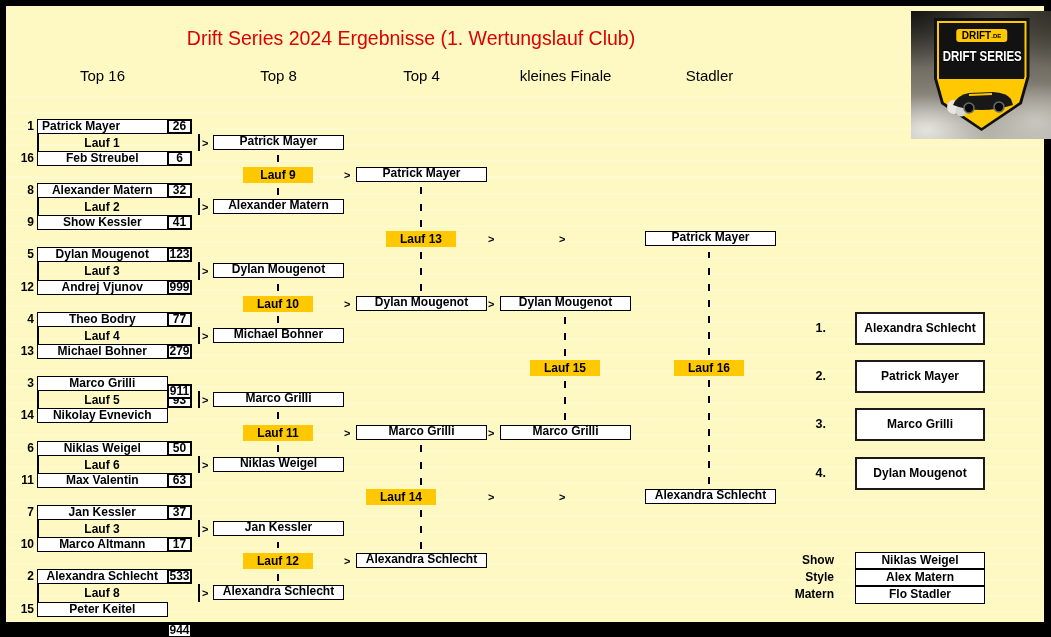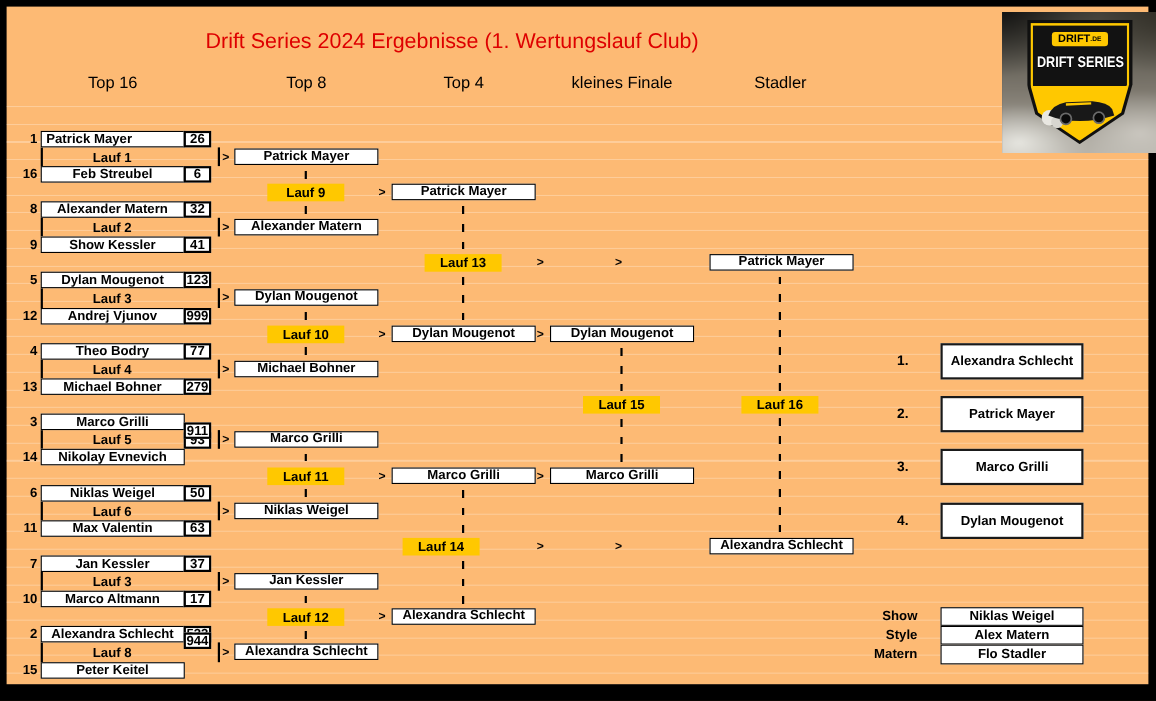--- a/index.html
+++ b/index.html
@@ -1,17 +1,17 @@
 <!DOCTYPE html>
 <html><head>
 <meta charset="utf-8">
 <style>
   html,body{margin:0;padding:0;background:#000;font-family:"Liberation Sans","DejaVu Sans",sans-serif;}
   .frame{position:relative;width:1051px;height:637px;background:#000;overflow:hidden;}
-  .sheet{position:absolute;left:6px;top:6px;width:1038px;height:616px;background:#fdba74;}
+  .sheet{position:absolute;left:6px;top:6px;width:1038px;height:616px;background:#fef9c3;}
   .grid{position:absolute;left:0;top:90px;right:0;bottom:0;
         background:repeating-linear-gradient(180deg, rgba(255,255,255,0.28) 0 1px, transparent 1px 16.1px);
         background-position:0 0.4px;pointer-events:none;}
   .title{position:absolute;top:19px;left:100px;width:610px;height:26px;line-height:26px;
          text-align:center;font-size:19.5px;color:#DE0000;z-index:3;}
   .col-header{position:absolute;top:60px;height:20px;line-height:20px;width:131px;
               text-align:center;font-size:15px;color:#000;z-index:3;}
   .seed{position:absolute;left:2px;width:26px;height:15px;line-height:15px;text-align:right;
         font-size:12px;font-weight:bold;z-index:3;}
   .bx{position:absolute;box-sizing:border-box;background:#fff;height:15px;line-height:12px;
@@ -158,21 +158,21 @@
 
   <div class="seed" style="top:563.3px">2</div>
   <div class="bx name-box" style="top:563.3px">Alexandra Schlecht</div>
   <div class="bx score-box" style="top:563.3px">533</div>
   <div class="lauf-band" style="top:578.3px"></div>
   <div class="lauf-label" style="top:579.4px">Lauf 8</div>
   <div class="arrow" style="left:196px;top:580.4px">&gt;</div>
   <div class="bx winner-box" style="left:207px;top:579.4px">Alexandra Schlecht</div>
   <div class="seed" style="top:595.5px">15</div>
   <div class="bx name-box" style="top:595.5px">Peter Keitel</div>
-  <div class="bx score-box" style="top:569px">944</div>
+  <div class="bx score-box" style="top:617px">944</div>
 
   <div class="vline" style="left:271px;top:143.5px;height:49.5px"></div>
   <div class="vline" style="left:271px;top:272.4px;height:49.4px"></div>
   <div class="vline" style="left:271px;top:401.2px;height:49.4px"></div>
   <div class="vline" style="left:271px;top:530px;height:49.4px"></div>
 
   <div class="mid-label" style="left:237px;top:160.9px">Lauf 9</div>
   <div class="arrow" style="left:338px;top:161.9px">&gt;</div>
   <div class="bx winner-box" style="left:350px;top:160.9px">Patrick Mayer</div>
 

